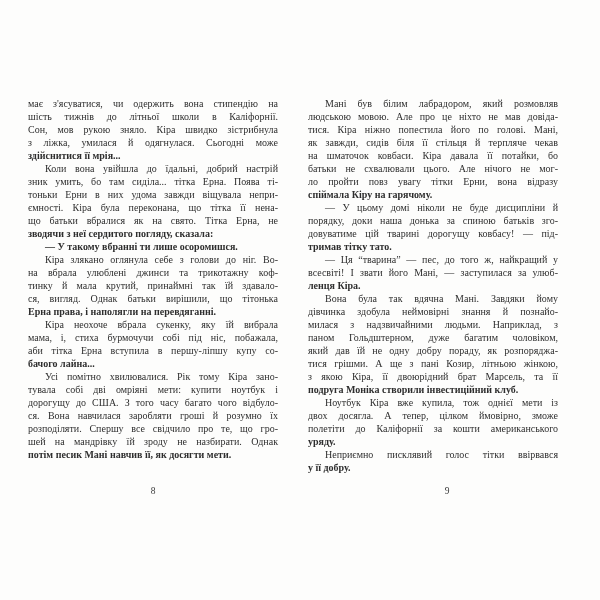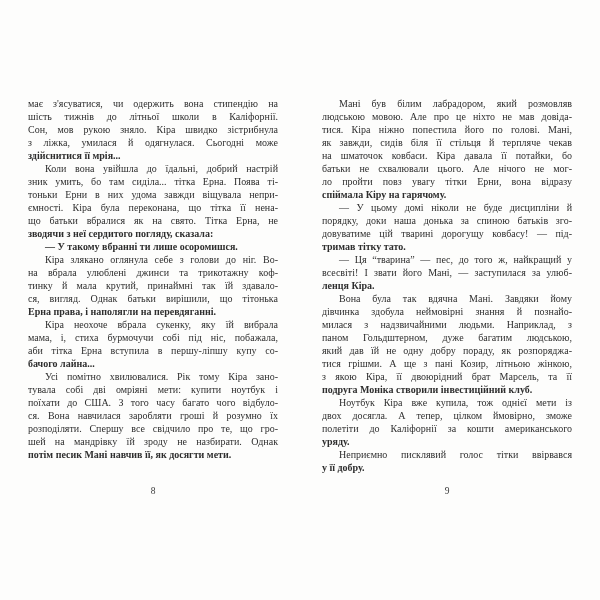--- a/index.html
+++ b/index.html
@@ -13,21 +13,21 @@
   .spread { position: absolute; inset: 0; padding-left: 24px; }
   .text-block {
     position: absolute;
     top: 97px;
     width: 250px;
     font-size: 10px;
     line-height: 13px;
     color: #2e2e2e;
   }
   .text-block.left  { left: 28px;  }
-  .text-block.right { left: 322px; }
+  .text-block.right { left: 308px; }
   .para { }
   .line {
     text-align: justify;
     text-align-last: justify;
   }
   .line.last { text-align-last: left; font-weight: bold; }
   .line.first { text-indent: 17px; }
   .pageno {
     position: absolute;
     top: 486px;
@@ -72,21 +72,21 @@
       </div>
       <div class="para">
         <div class="line first">Кіра неохоче вбрала сукенку, яку їй вибрала</div>
         <div class="line">мама, і, стиха бурмочучи собі під ніс, побажала,</div>
         <div class="line">аби тітка Ерна вступила в першу-ліпшу купу со-</div>
         <div class="line last">бачого лайна...</div>
       </div>
       <div class="para">
         <div class="line first">Усі помітно хвилювалися. Рік тому Кіра зано-</div>
         <div class="line">тувала собі дві омріяні мети: купити ноутбук і</div>
-        <div class="line">поїхати до США. З того часу багато чого відбуло-</div>
+        <div class="line">дорогущу до США. З того часу багато чого відбуло-</div>
         <div class="line">ся. Вона навчилася заробляти гроші й розумно їх</div>
         <div class="line">розподіляти. Спершу все свідчило про те, що гро-</div>
         <div class="line">шей на мандрівку їй зроду не назбирати. Однак</div>
         <div class="line last">потім песик Мані навчив її, як досягти мети.</div>
       </div>
     </div>
 
   <div class="pageno left">8</div>
 
   <div class="text-block right">
@@ -108,21 +108,21 @@
       </div>
       <div class="para">
         <div class="line first">— Ця “тварина” — пес, до того ж, найкращий у</div>
         <div class="line">всесвіті! І звати його Мані, — заступилася за улюб-</div>
         <div class="line last">ленця Кіра.</div>
       </div>
       <div class="para">
         <div class="line first">Вона була так вдячна Мані. Завдяки йому</div>
         <div class="line">дівчинка здобула неймовірні знання й познайо-</div>
         <div class="line">милася з надзвичайними людьми. Наприклад, з</div>
-        <div class="line">паном Гольдштерном, дуже багатим людською,</div>
+        <div class="line">паном Гольдштерном, дуже багатим чоловіком,</div>
         <div class="line">який дав їй не одну добру пораду, як розпоряджа-</div>
         <div class="line">тися грішми. А ще з пані Козир, літньою жінкою,</div>
         <div class="line">з якою Кіра, її двоюрідний брат Марсель, та її</div>
         <div class="line last">подруга Моніка створили інвестиційний клуб.</div>
       </div>
       <div class="para">
         <div class="line first">Ноутбук Кіра вже купила, тож однієї мети із</div>
         <div class="line">двох досягла. А тепер, цілком ймовірно, зможе</div>
         <div class="line">полетіти до Каліфорнії за кошти американського</div>
         <div class="line last">уряду.</div>

